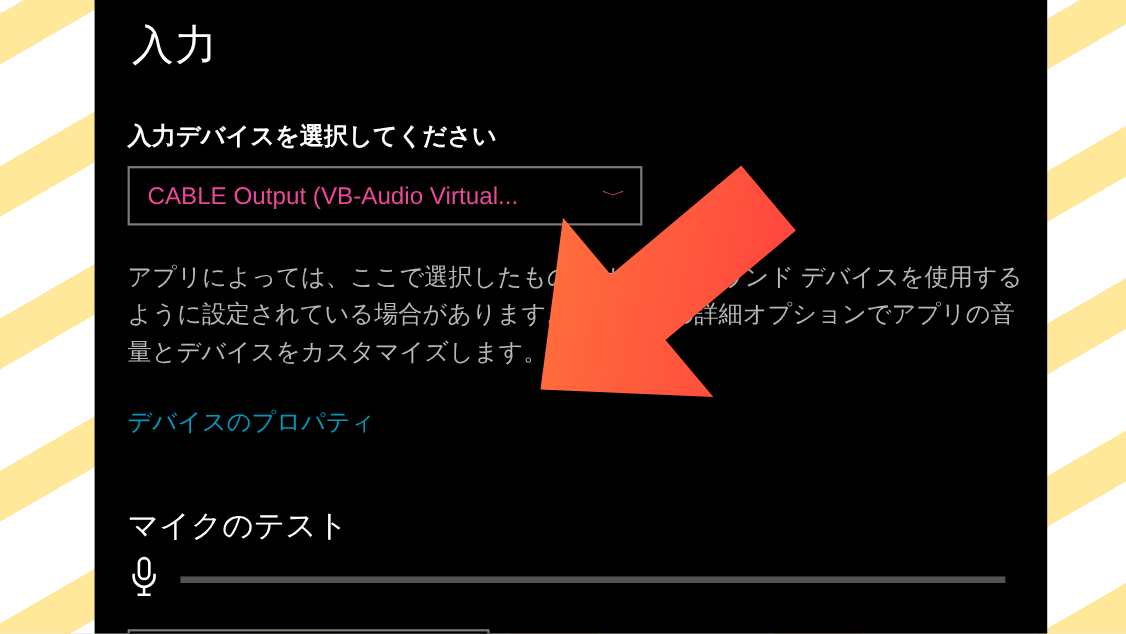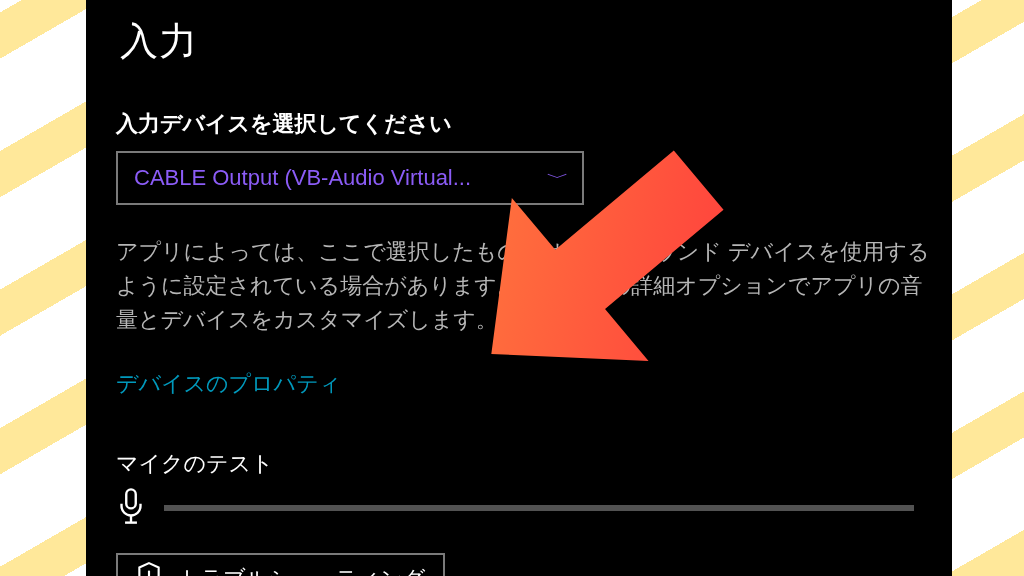--- a/index.html
+++ b/index.html
@@ -51,21 +51,21 @@
     margin: 0 0 12px 14px;
     color: #ffffff;
   }
 
   .dropdown {
     display: inline-flex;
     align-items: center;
     justify-content: space-between;
     border: 2px solid #7a7a7a;
     background: #000;
-    color: #8b5cf6;
+    color: #ec4899;
     margin-left: 14px;
     padding: 6px 16px 6px 16px;
     width: 432px;
     height: 38px;
     font-size: 22px;
     cursor: pointer;
   }
   .dropdown .dd-text {
     white-space: nowrap;
     overflow: hidden;
@@ -80,29 +80,29 @@
   .desc {
     font-size: 22px;
     color: #b6b6b6;
     margin: 30px 14px 0 14px;
     line-height: 1.55;
     width: 820px;
   }
 
   .link {
     display: inline-block;
-    margin: 32px 0 0 14px;
+    margin: 32px 0 10px 14px;
     color: #0099bc;
     font-size: 22px;
     cursor: pointer;
   }
 
   .test-label {
     margin: 50px 0 8px 14px;
-    font-size: 22px;
+    font-size: 28px;
   }
 
   .mic-row {
     display: flex;
     align-items: center;
     margin-left: 14px;
     gap: 18px;
   }
   .mic-icon svg {
     width: 30px;

